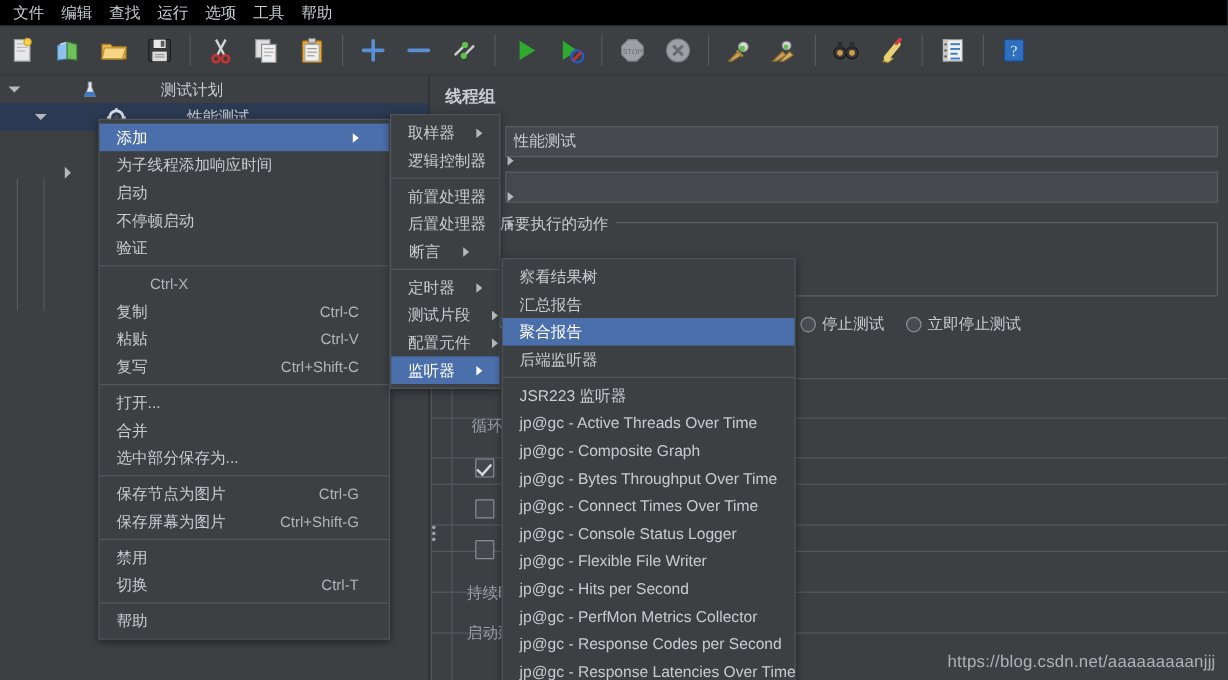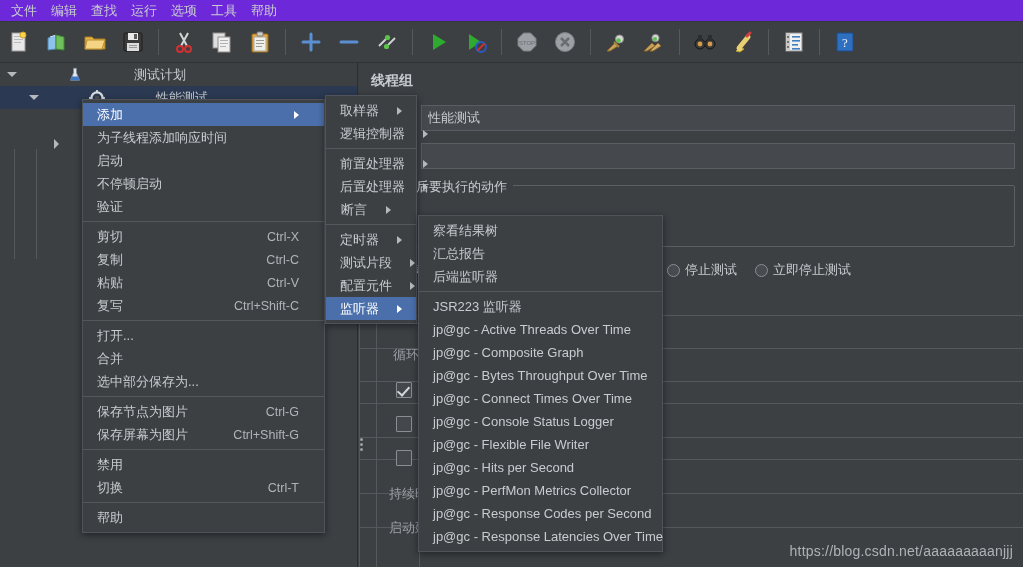--- a/index.html
+++ b/index.html
@@ -16,21 +16,21 @@
     position: relative;
     width: 1023px; height: 567px;
     background: #3c4043;
     color: #bdc1c6;
   }
 
   
   #menubar {
     position: absolute; left: 0; top: 0;
     width: 1023px; height: 22px;
-    background: #6d28d9;
+    background: #000000;
     display: flex; align-items: center;
     padding-left: 4px;
     border-bottom: 1px solid #35383b;
   }
   .mb-item {
     font-size: 13px; color: #c8ccd0;
     padding: 2px 7px 3px 7px;
     line-height: 15px;
     cursor: default;
   }
@@ -596,21 +596,20 @@
         <span class="lbl">启动</span>
       </div>
       <div class="mi">
         <span class="lbl">不停顿启动</span>
       </div>
       <div class="mi">
         <span class="lbl">验证</span>
       </div>
       <div class="msep"></div>
       <div class="mi">
-        <span class="lbl">剪切</span>
         <span class="acc">Ctrl-X</span>
       </div>
       <div class="mi">
         <span class="lbl">复制</span>
         <span class="acc">Ctrl-C</span>
       </div>
       <div class="mi">
         <span class="lbl">粘贴</span>
         <span class="acc">Ctrl-V</span>
       </div>
@@ -692,20 +691,23 @@
       </div>
     </div>
 
   <div class="popup" id="menu-list">
       <div class="mi">
         <span class="lbl">察看结果树</span>
       </div>
       <div class="mi">
         <span class="lbl">汇总报告</span>
       </div>
+      <div class="mi hl">
+        <span class="lbl">聚合报告</span>
+      </div>
       <div class="mi">
         <span class="lbl">后端监听器</span>
       </div>
       <div class="msep"></div>
       <div class="mi">
         <span class="lbl">JSR223 监听器</span>
       </div>
       <div class="mi">
         <span class="lbl">jp@gc - Active Threads Over Time</span>
       </div>

